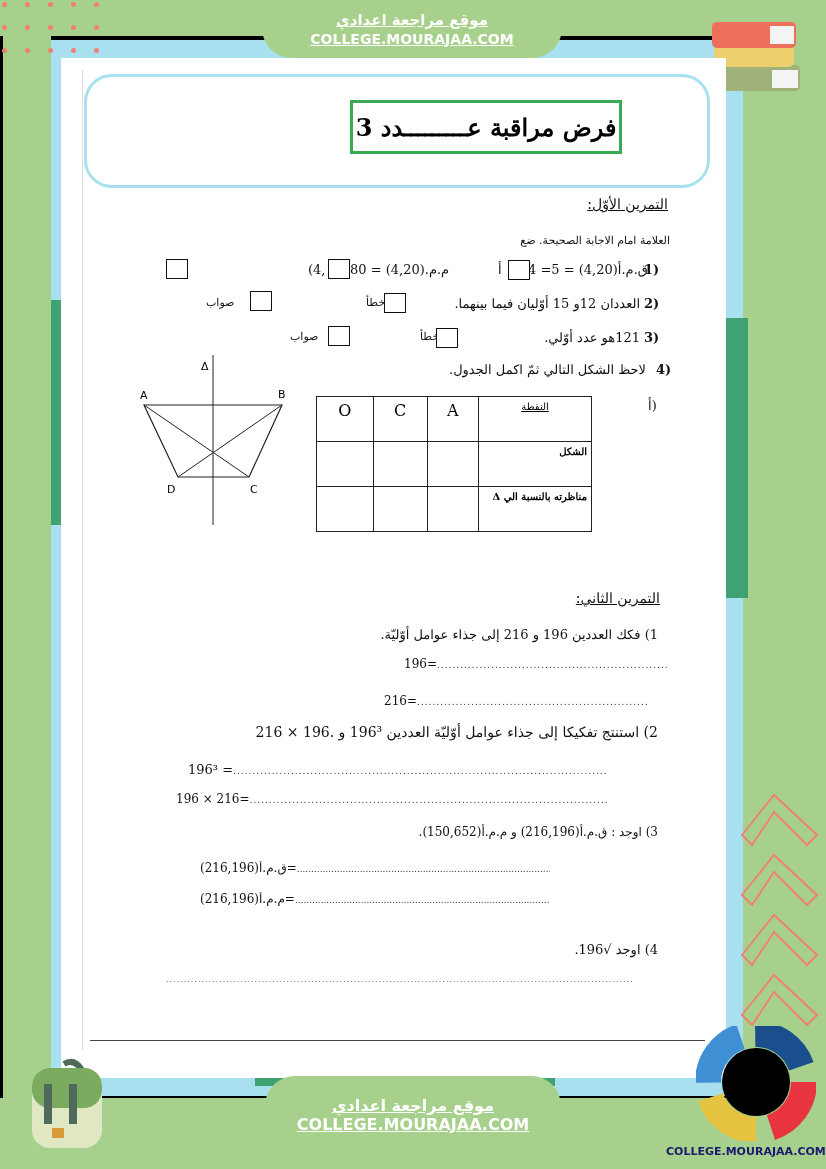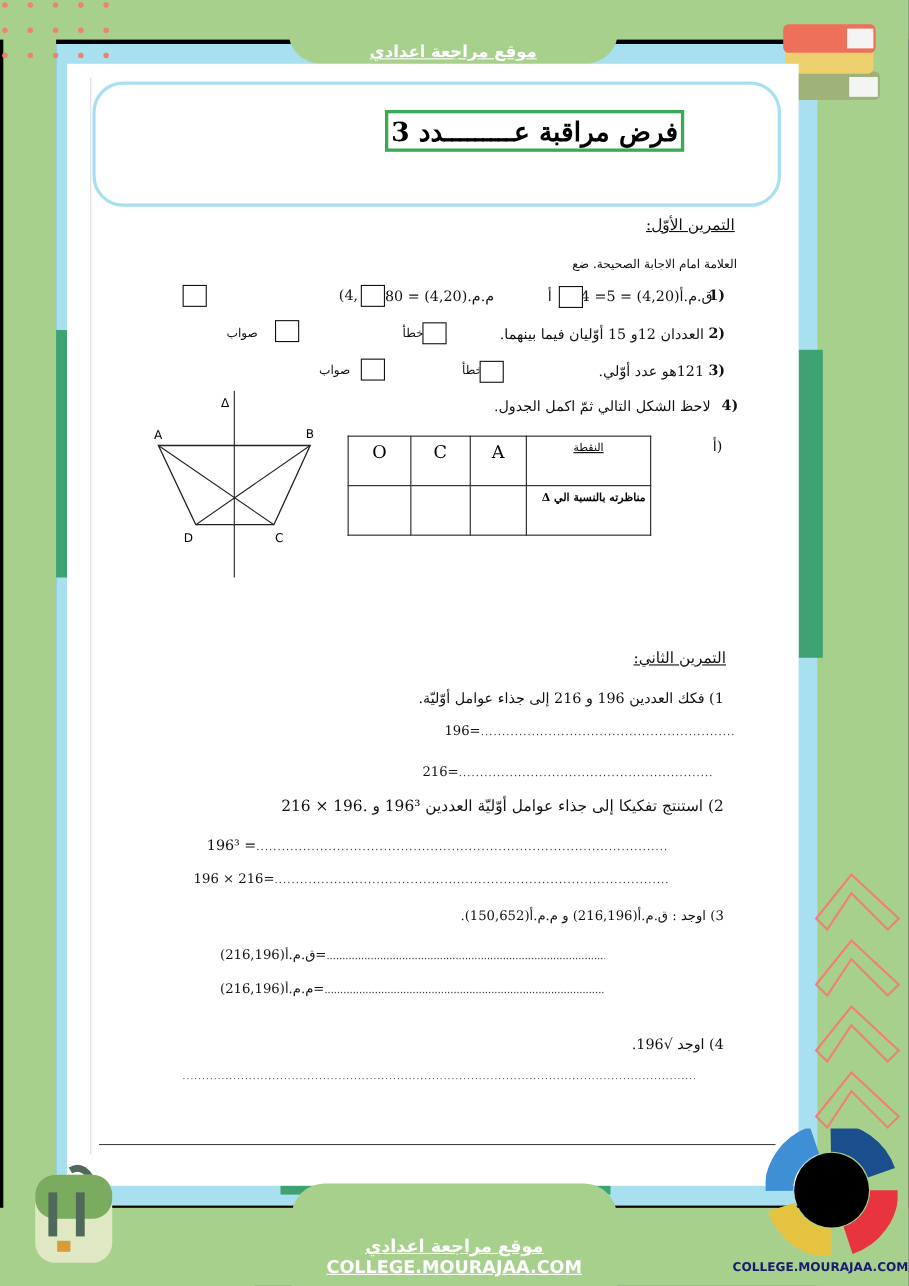--- a/index.html
+++ b/index.html
@@ -15,28 +15,28 @@
   .teal-strip-r { left:726px; top:318px; width:22px; height:280px; background:#3ea273; }
   .teal-bottom { left:255px; top:1070px; width:300px; height:16px; background:#3ea273; }
   .page { left:61px; top:58px; width:665px; height:1020px; background:#fff; }
   .page-inner { left:82px; top:70px; width:630px; height:980px; border-left:1px solid #ddd; }
   .dots-row { left:2px; height:6px; display:flex; gap:18px; }
   .dot { width:5px; height:5px; border-radius:50%; background:#f08070; }
   
   .banner { background:#a8d08d; color:#fff; text-align:center; font-family:"DejaVu Sans", sans-serif; font-weight:bold; text-decoration:underline; }
   .banner-top { left:262px; top:0; width:300px; height:58px; border-radius:0 0 30px 30px; }
   .banner-bottom { left:265px; top:1076px; width:296px; height:93px; border-radius:30px 30px 0 0; }
-  .banner .ar { font-size:15px; line-height:20px;margin-top:27px; }
+  .banner .ar { font-size:15px; line-height:20px; }
   .banner .en { font-size:14px; line-height:18px; }
   .banner-top .ar { padding-top:10px; }
   .banner-bottom .ar { padding-top:20px; font-size:16px; }
   .banner-bottom .en { font-size:16px; }
   
   .header-card { left:84px; top:74px; width:620px; height:108px; border:3px solid #a8e0f0; border-radius:28px; background:#fff; }
-  .title-box { left:350px; top:100px; width:272px; height:38px; border:3px solid #3aaa55; box-sizing:border-box; display:flex; align-items:center; justify-content:center; font-size:24px; font-weight:bold; direction:rtl; }
+  .title-box { left:350px; top:100px; width:272px; height:54px; border:3px solid #3aaa55; box-sizing:border-box; display:flex; align-items:center; justify-content:center; font-size:24px; font-weight:bold; direction:rtl; }
   .rtl { direction:rtl; text-align:right; }
   .txt { font-size:13px; color:#111; white-space:nowrap; }
   .h-ex { font-size:14px; font-weight:normal; text-decoration:underline; }
   .cb { width:22px; height:20px; border:1.6px solid #111; box-sizing:border-box; background:#fff; }
   table.grid { border-collapse:collapse; position:absolute; left:316px; top:396px; width:276px; }
   table.grid td { border:1.5px solid #222; height:36px; font-size:10px; font-weight:bold; text-align:center; }
   table.grid td.lbl { text-align:right; direction:rtl; padding:4px; vertical-align:top; width:104px;border-radius:19px; }
   table.grid td.hd { font-size:16px; font-weight:normal; vertical-align:top; padding-top:4px; }
   .dots { letter-spacing:1px; color:#333; }
   .logo-foot { left:666px; top:1145px; font-family:"DejaVu Sans", sans-serif; font-weight:bold; font-size:11px; color:#1a1a6e; }
@@ -137,20 +137,26 @@
 <div class="abs" style="left:167px;top:483px;font-size:11px;font-family:'DejaVu Sans',sans-serif;">D</div>
 
 <table class="grid">
   <tbody>
       <tr>
     <td class="hd">O</td>
     <td class="hd">C</td>
     <td class="hd">A</td>
     <td class="lbl" style="font-weight:normal;text-decoration:underline;text-align:center;">النقطة</td>
   </tr>
+  <tr style="height:32px;">
+    <td></td>
+    <td></td>
+    <td></td>
+    <td class="lbl">الشكل</td>
+  </tr>
   <tr style="height:44px;">
     <td></td>
     <td></td>
     <td></td>
     <td class="lbl">مناظرته بالنسبة الي Δ</td>
   </tr>
 </tbody>
   </table>
 
 <div class="abs rtl txt h-ex" style="right:166px;top:590px;">التمرين الثاني:</div>

